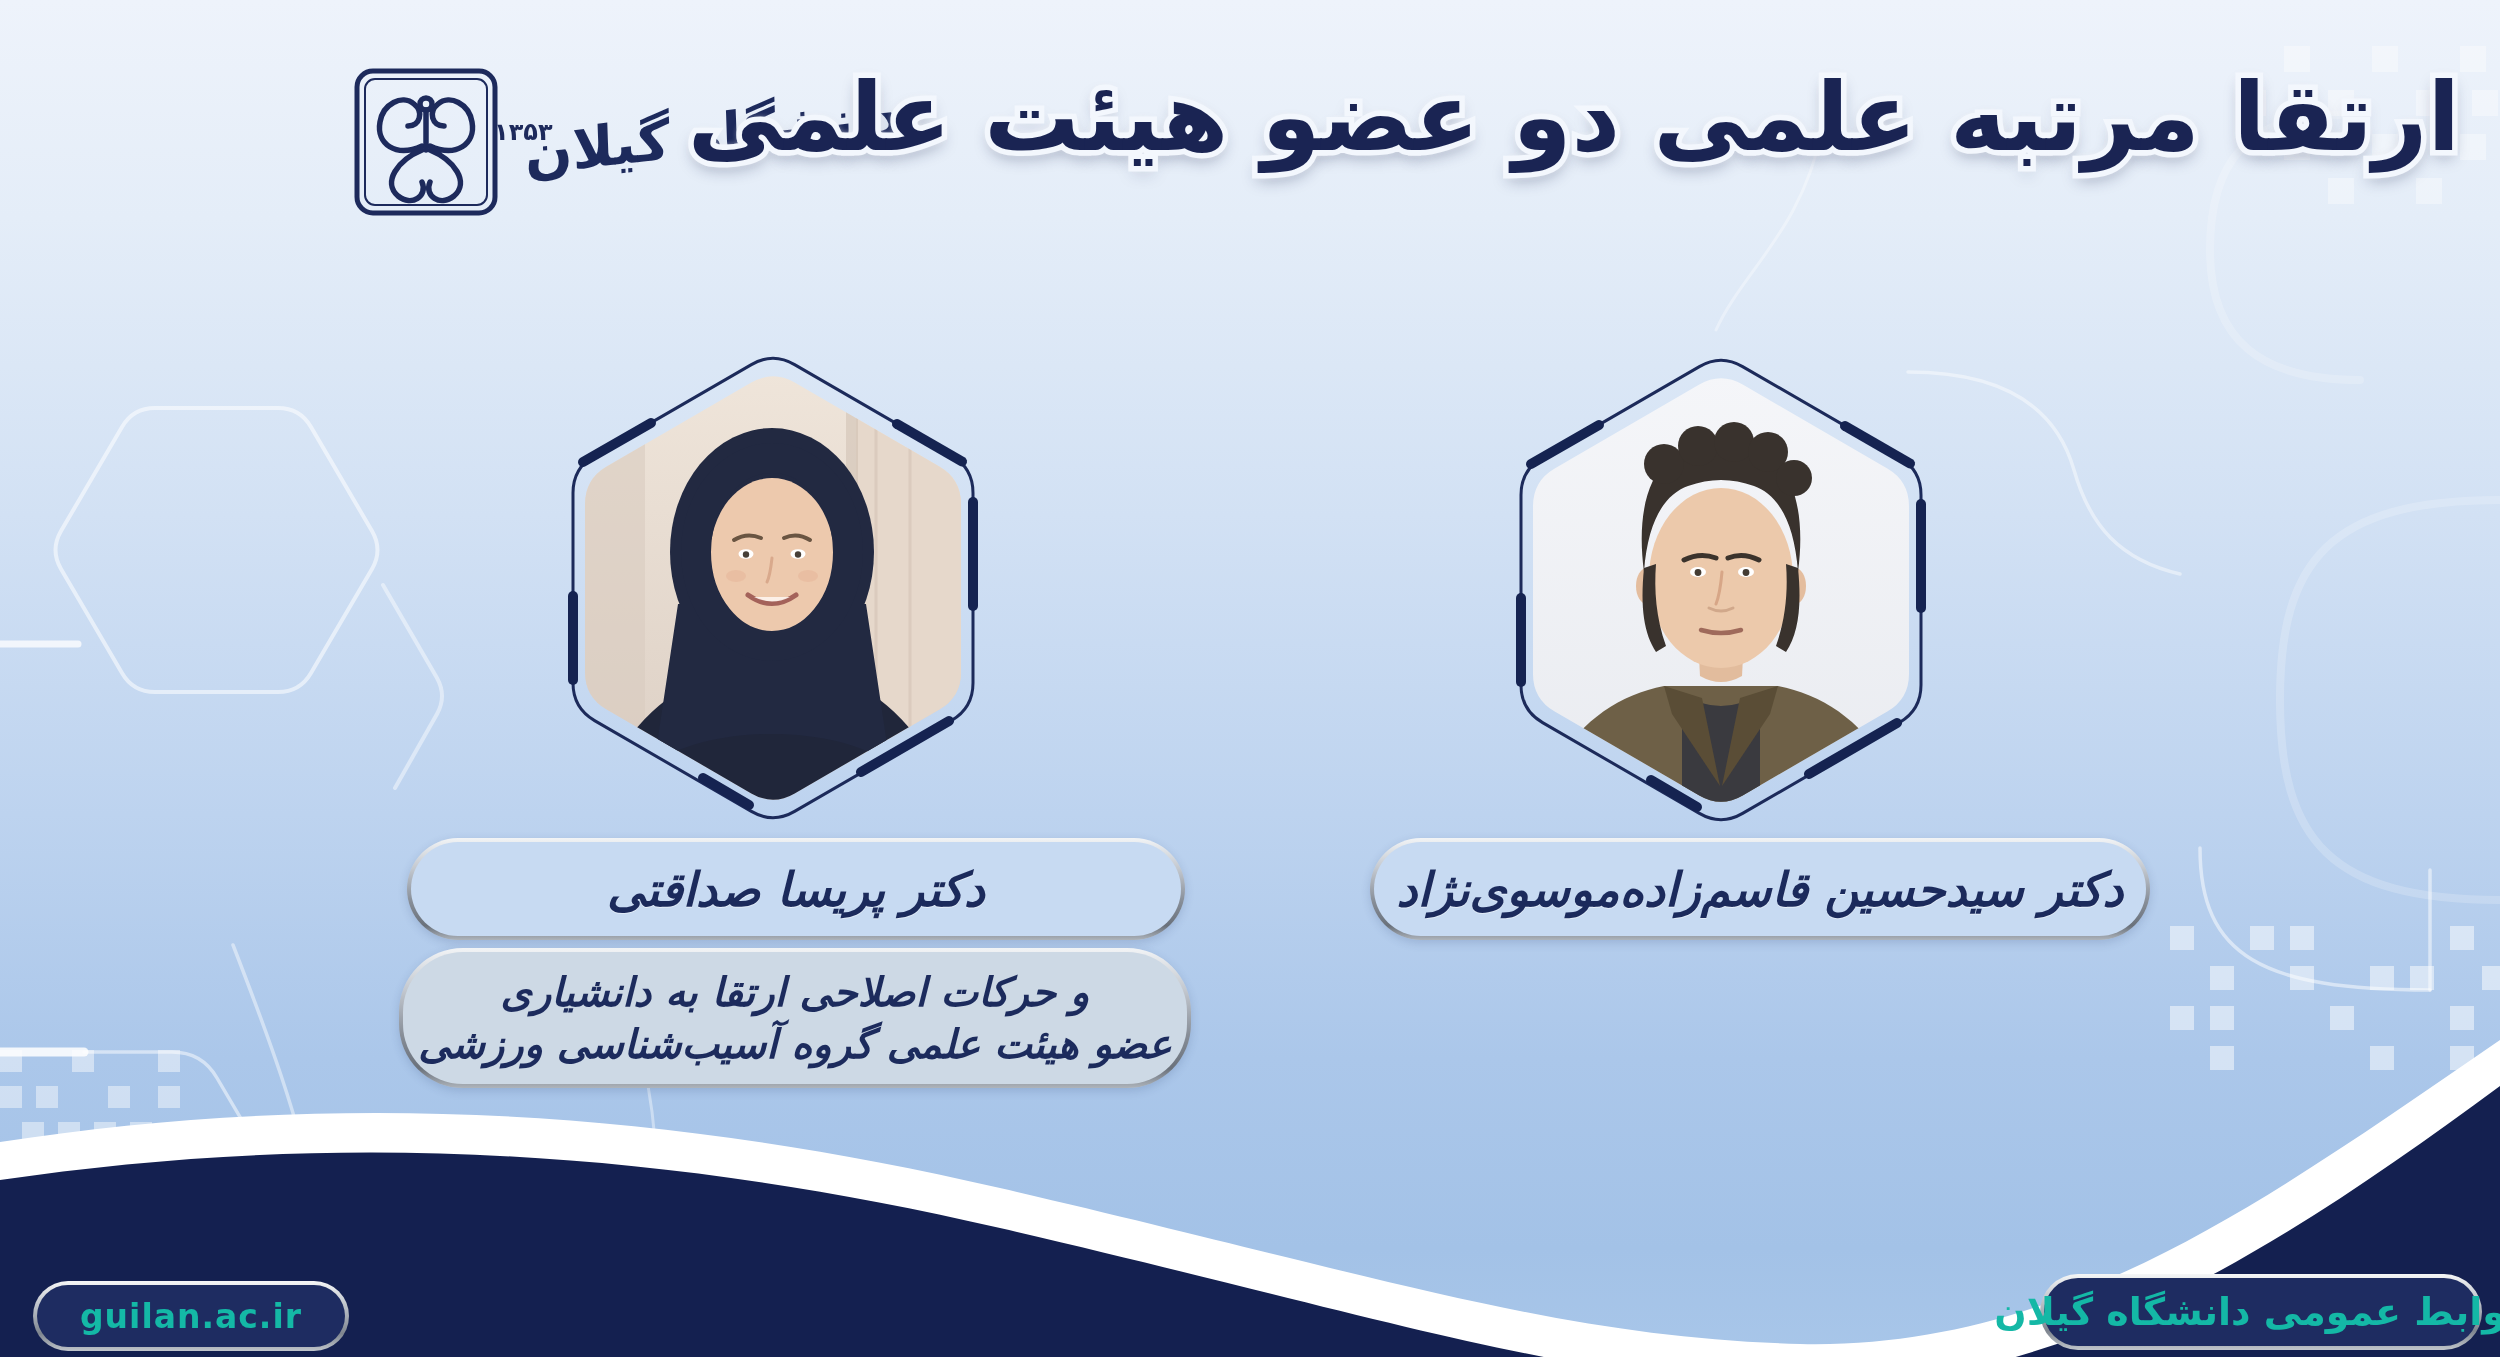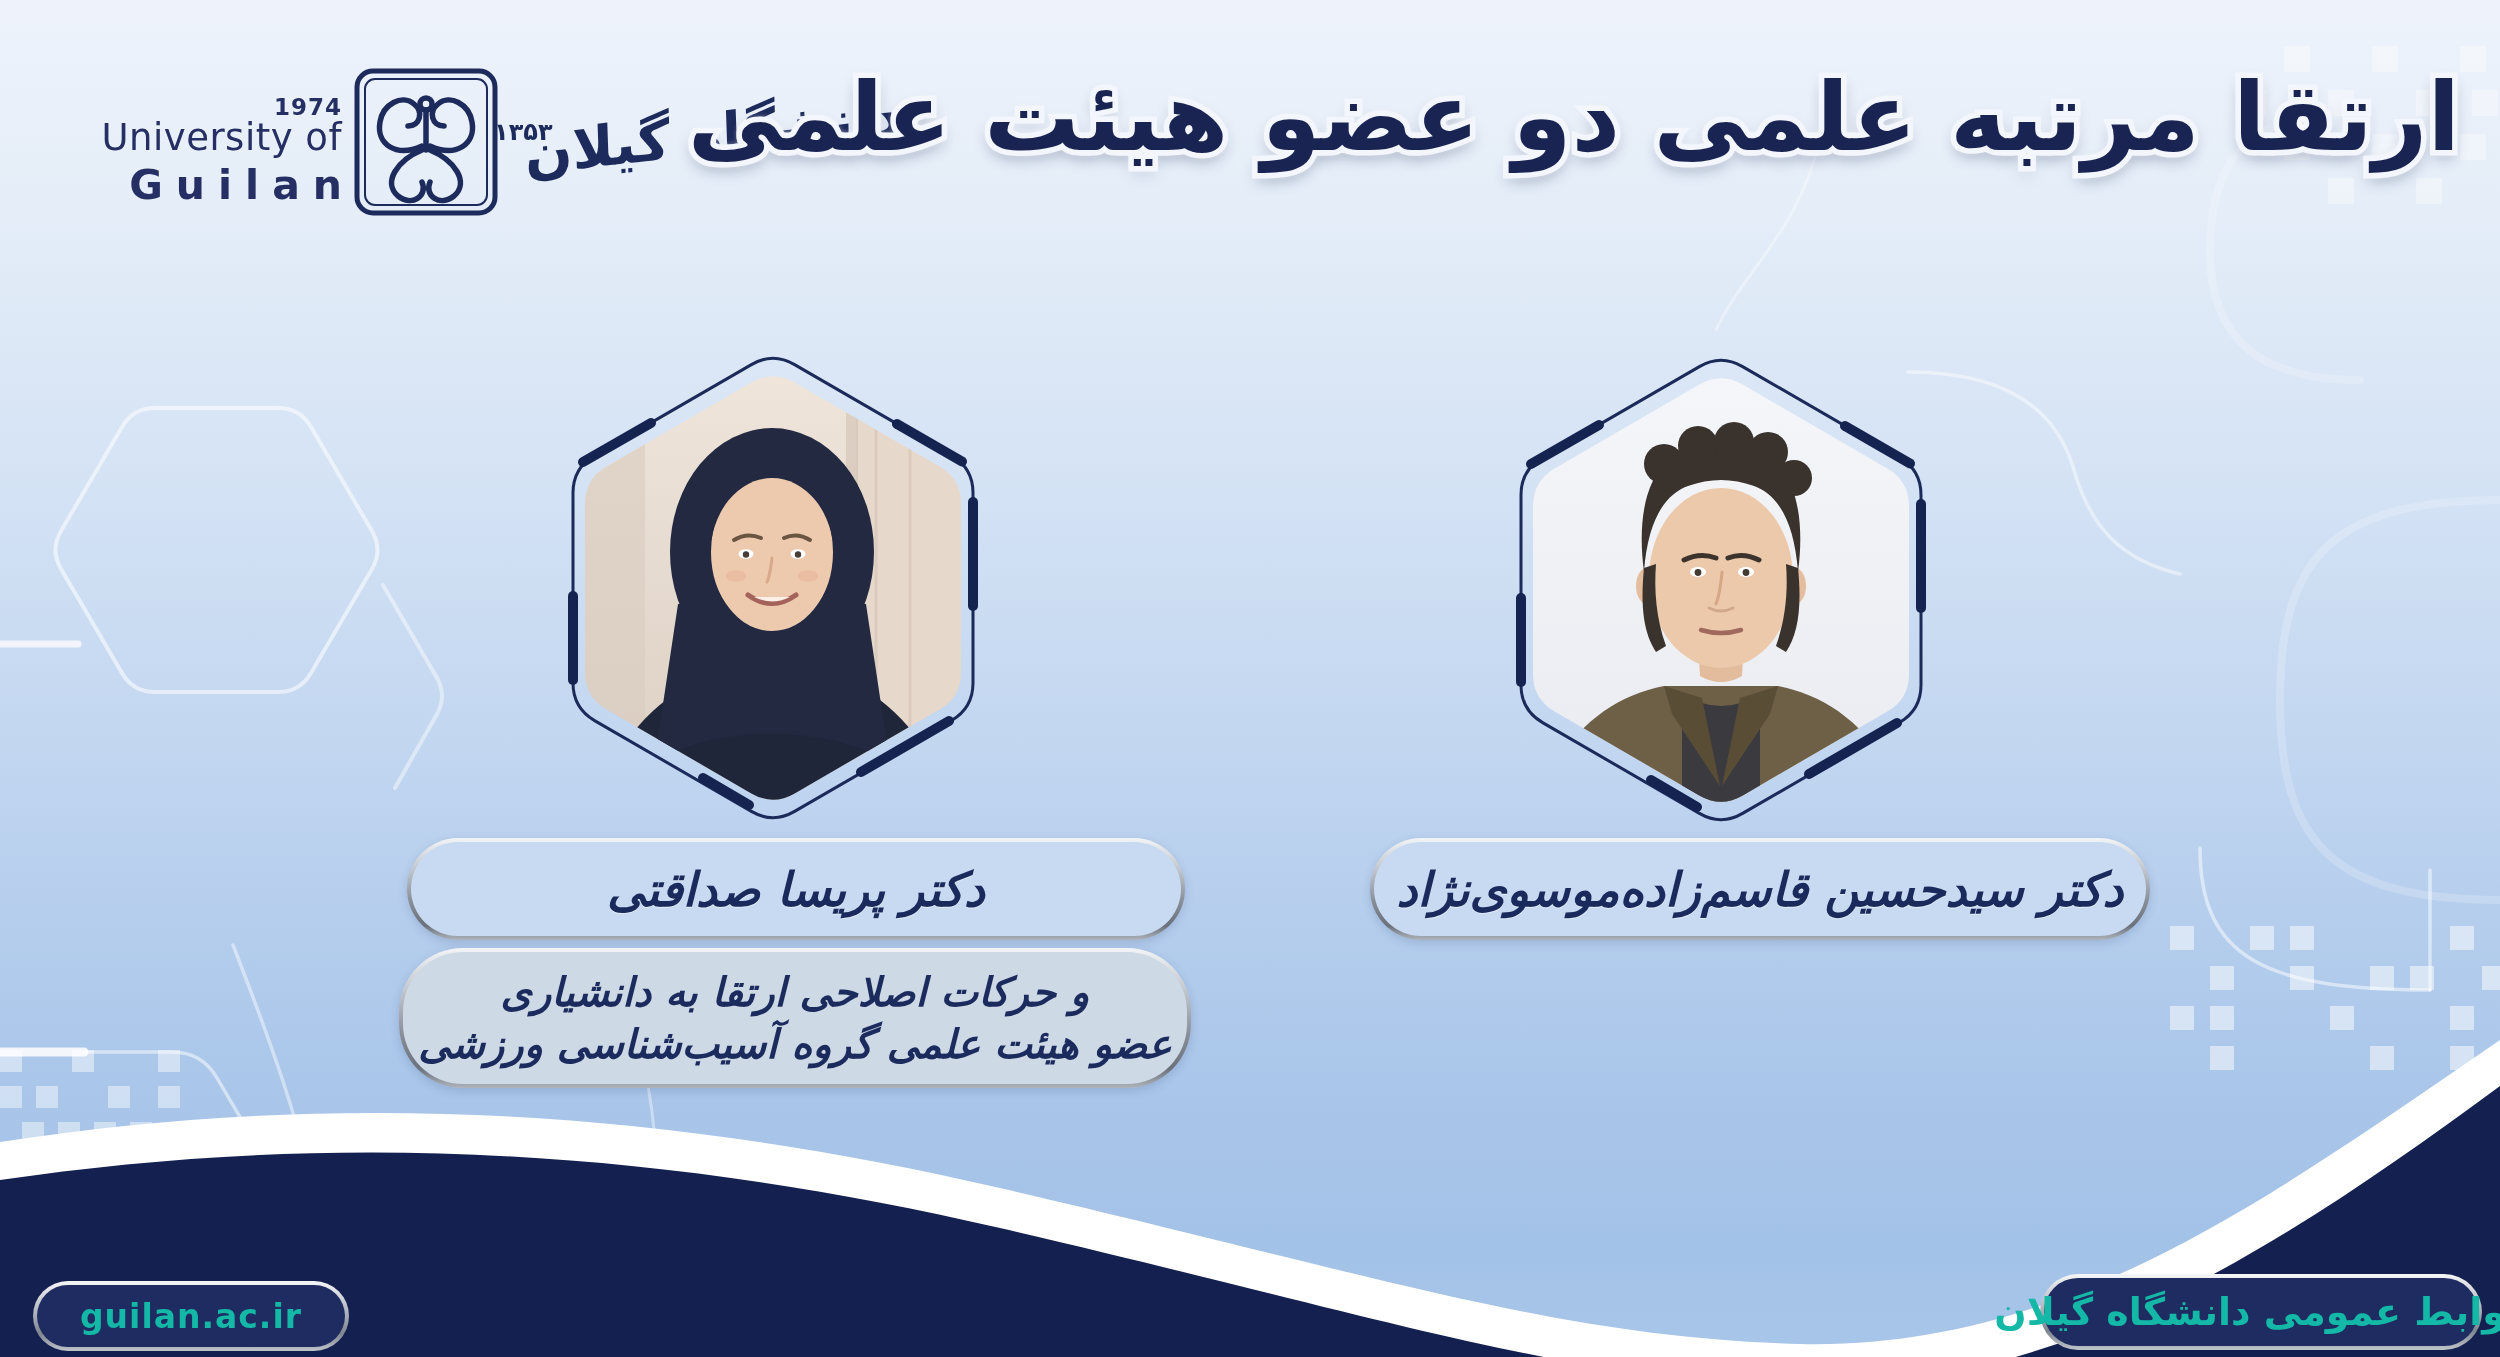--- a/index.html
+++ b/index.html
@@ -128,25 +128,20 @@
       <rect x="2170" y="1006" width="24" height="24"></rect>
         <rect x="2210" y="1006" width="24" height="24"></rect>
         <rect x="2330" y="1006" width="24" height="24"></rect>
         <rect x="2450" y="1006" width="24" height="24"></rect>
       <rect x="2210" y="1046" width="24" height="24"></rect>
         <rect x="2370" y="1046" width="24" height="24"></rect>
         <rect x="2450" y="1046" width="24" height="24"></rect>
     </g>
   </svg>
 
-  <div class="logo-en">
-    <div class="logo-year">1974</div>
-    <div class="logo-l1">University of</div>
-    <div class="logo-l2">Guilan</div>
-  </div>
 
   <svg class="emblem" viewBox="0 0 148 152" aria-hidden="true">
     <rect x="5" y="5" width="138" height="142" rx="16" fill="none" stroke="#1d2a5c" stroke-width="5"></rect>
     <rect x="13" y="13" width="122" height="126" rx="10" fill="none" stroke="#1d2a5c" stroke-width="2"></rect>
     <g stroke="#1d2a5c" fill="none" stroke-width="5.5" stroke-linecap="round">
       <path id="curl" d="M70,80 C44,92 24,78 28,56 C31,38 50,28 62,38 C72,46 68,60 56,60 M70,84 C46,94 30,116 46,130 C60,141 76,130 70,116"></path>
       <use href="#curl" transform="translate(148,0) scale(-1,1)"></use>
       <line x1="74" y1="44" x2="74" y2="84"></line>
       <circle cx="74" cy="38" r="6"></circle>
     </g>

